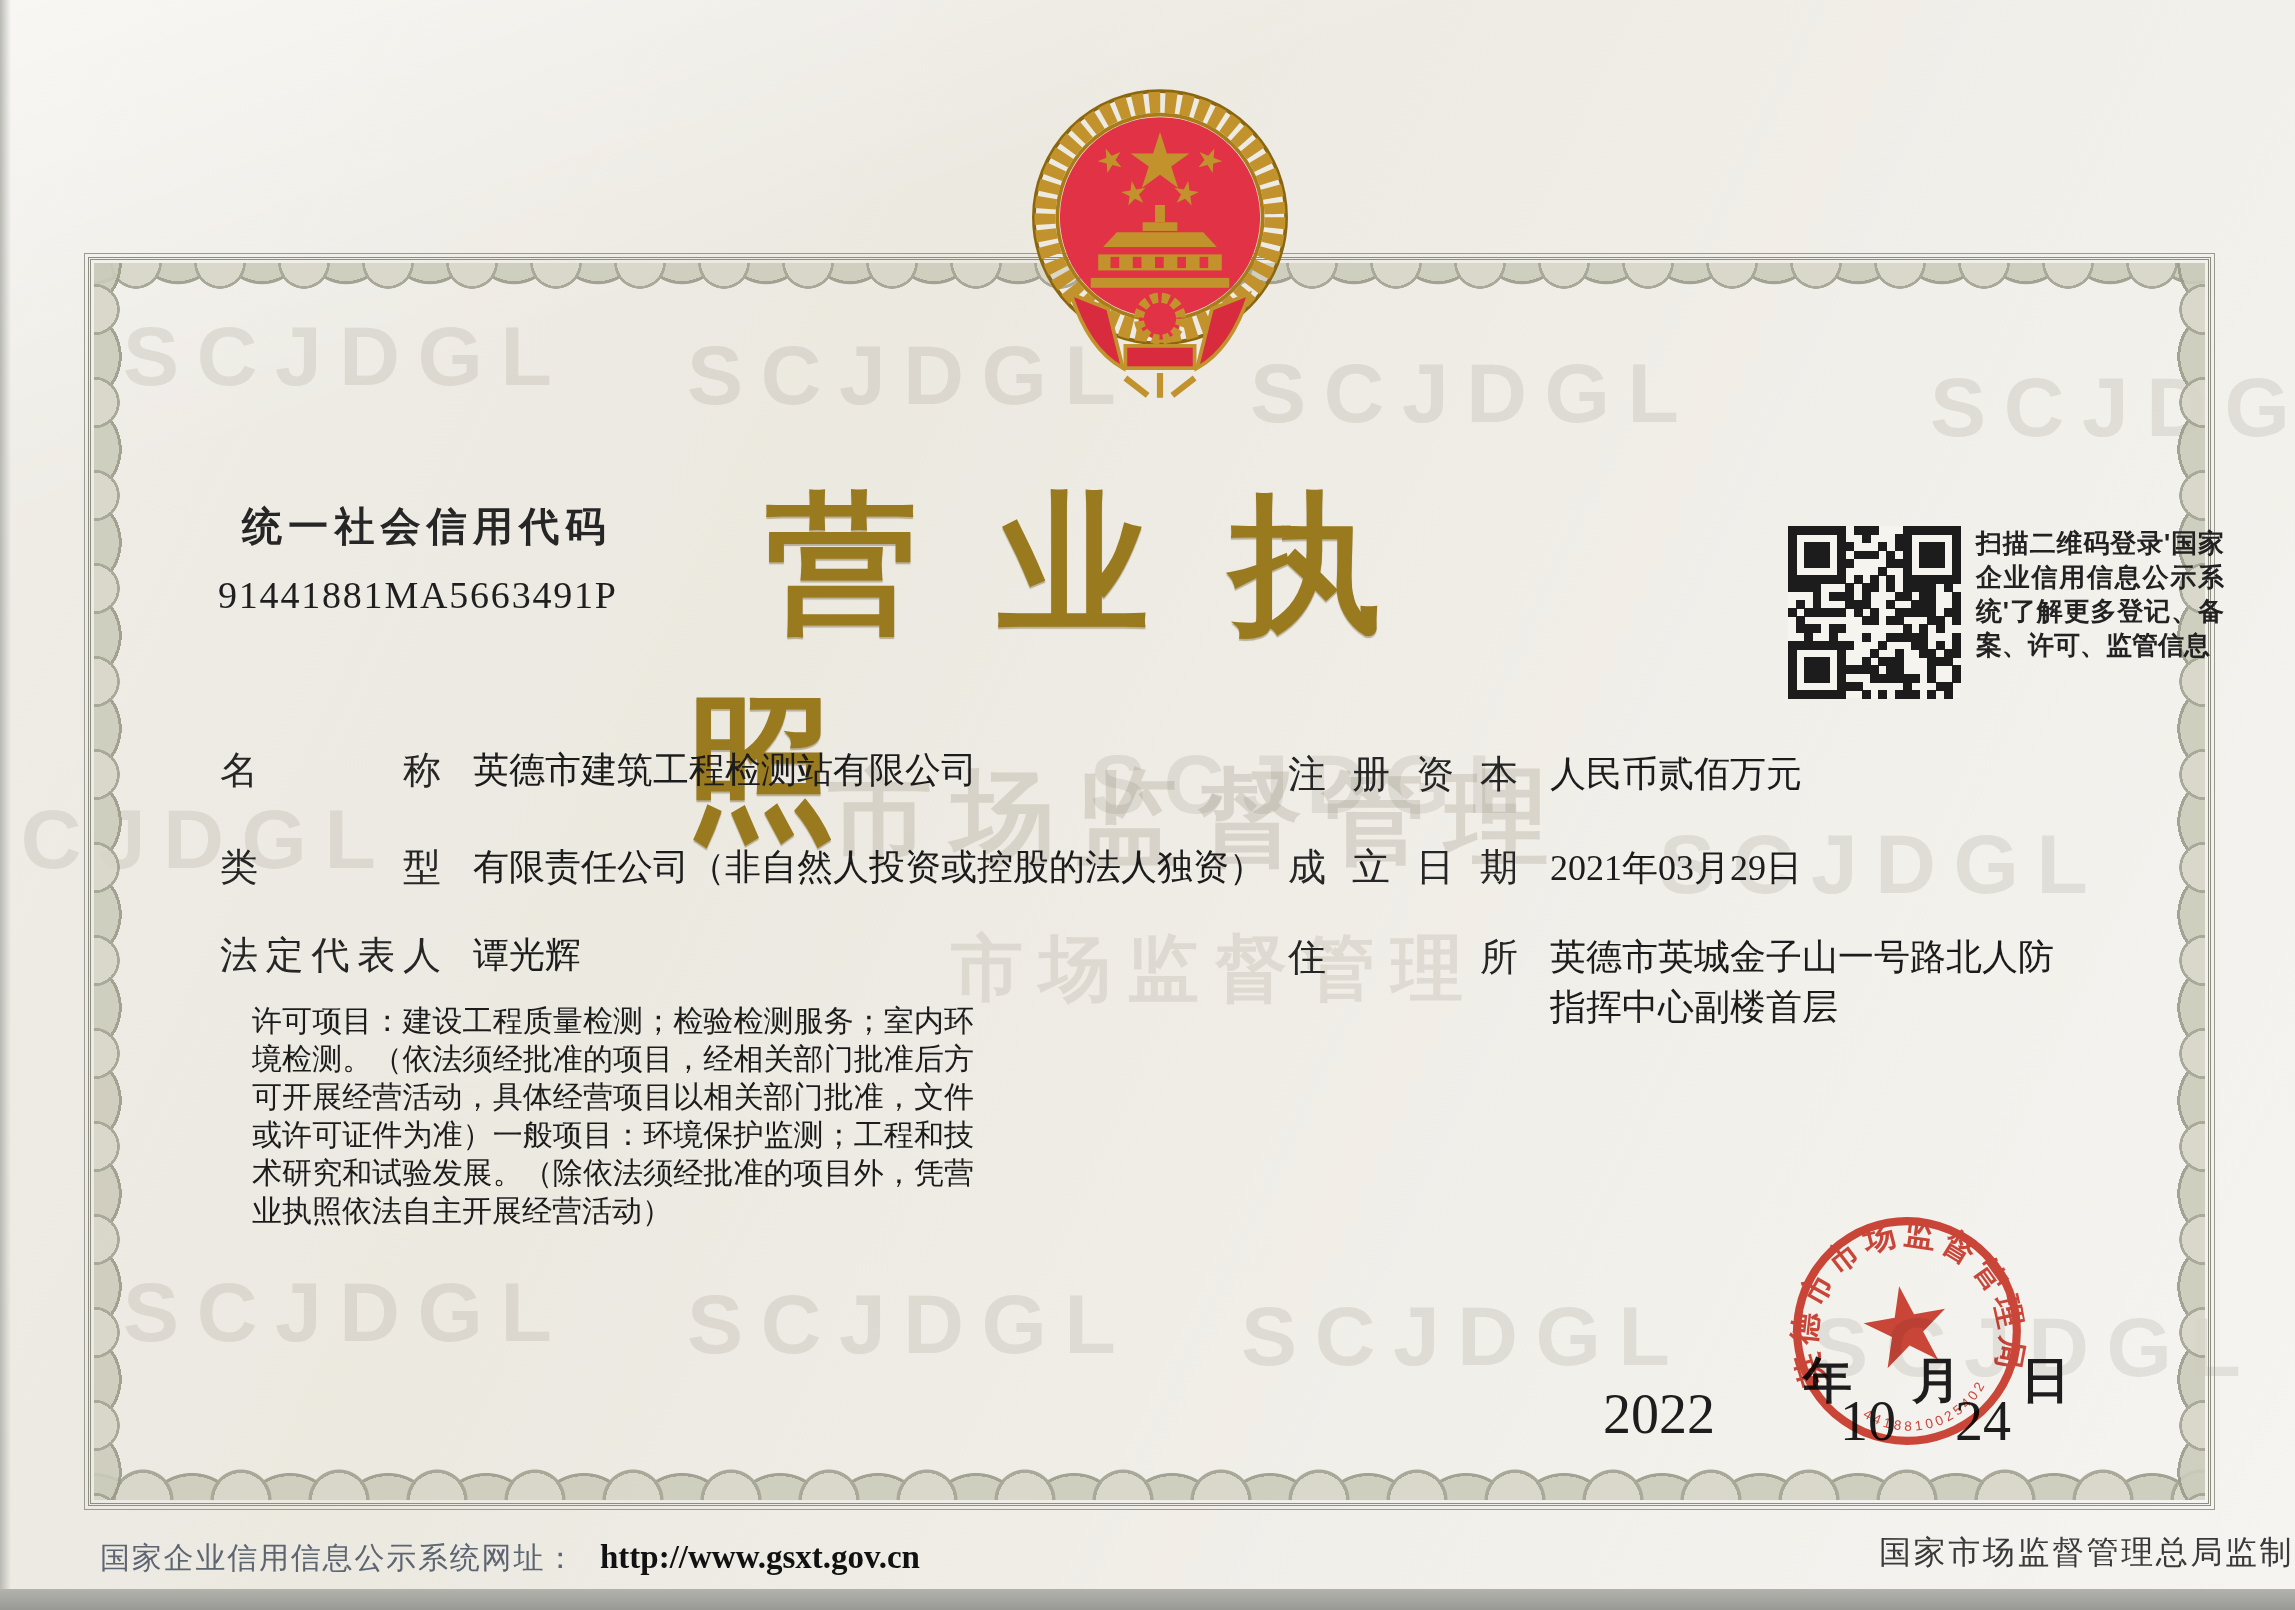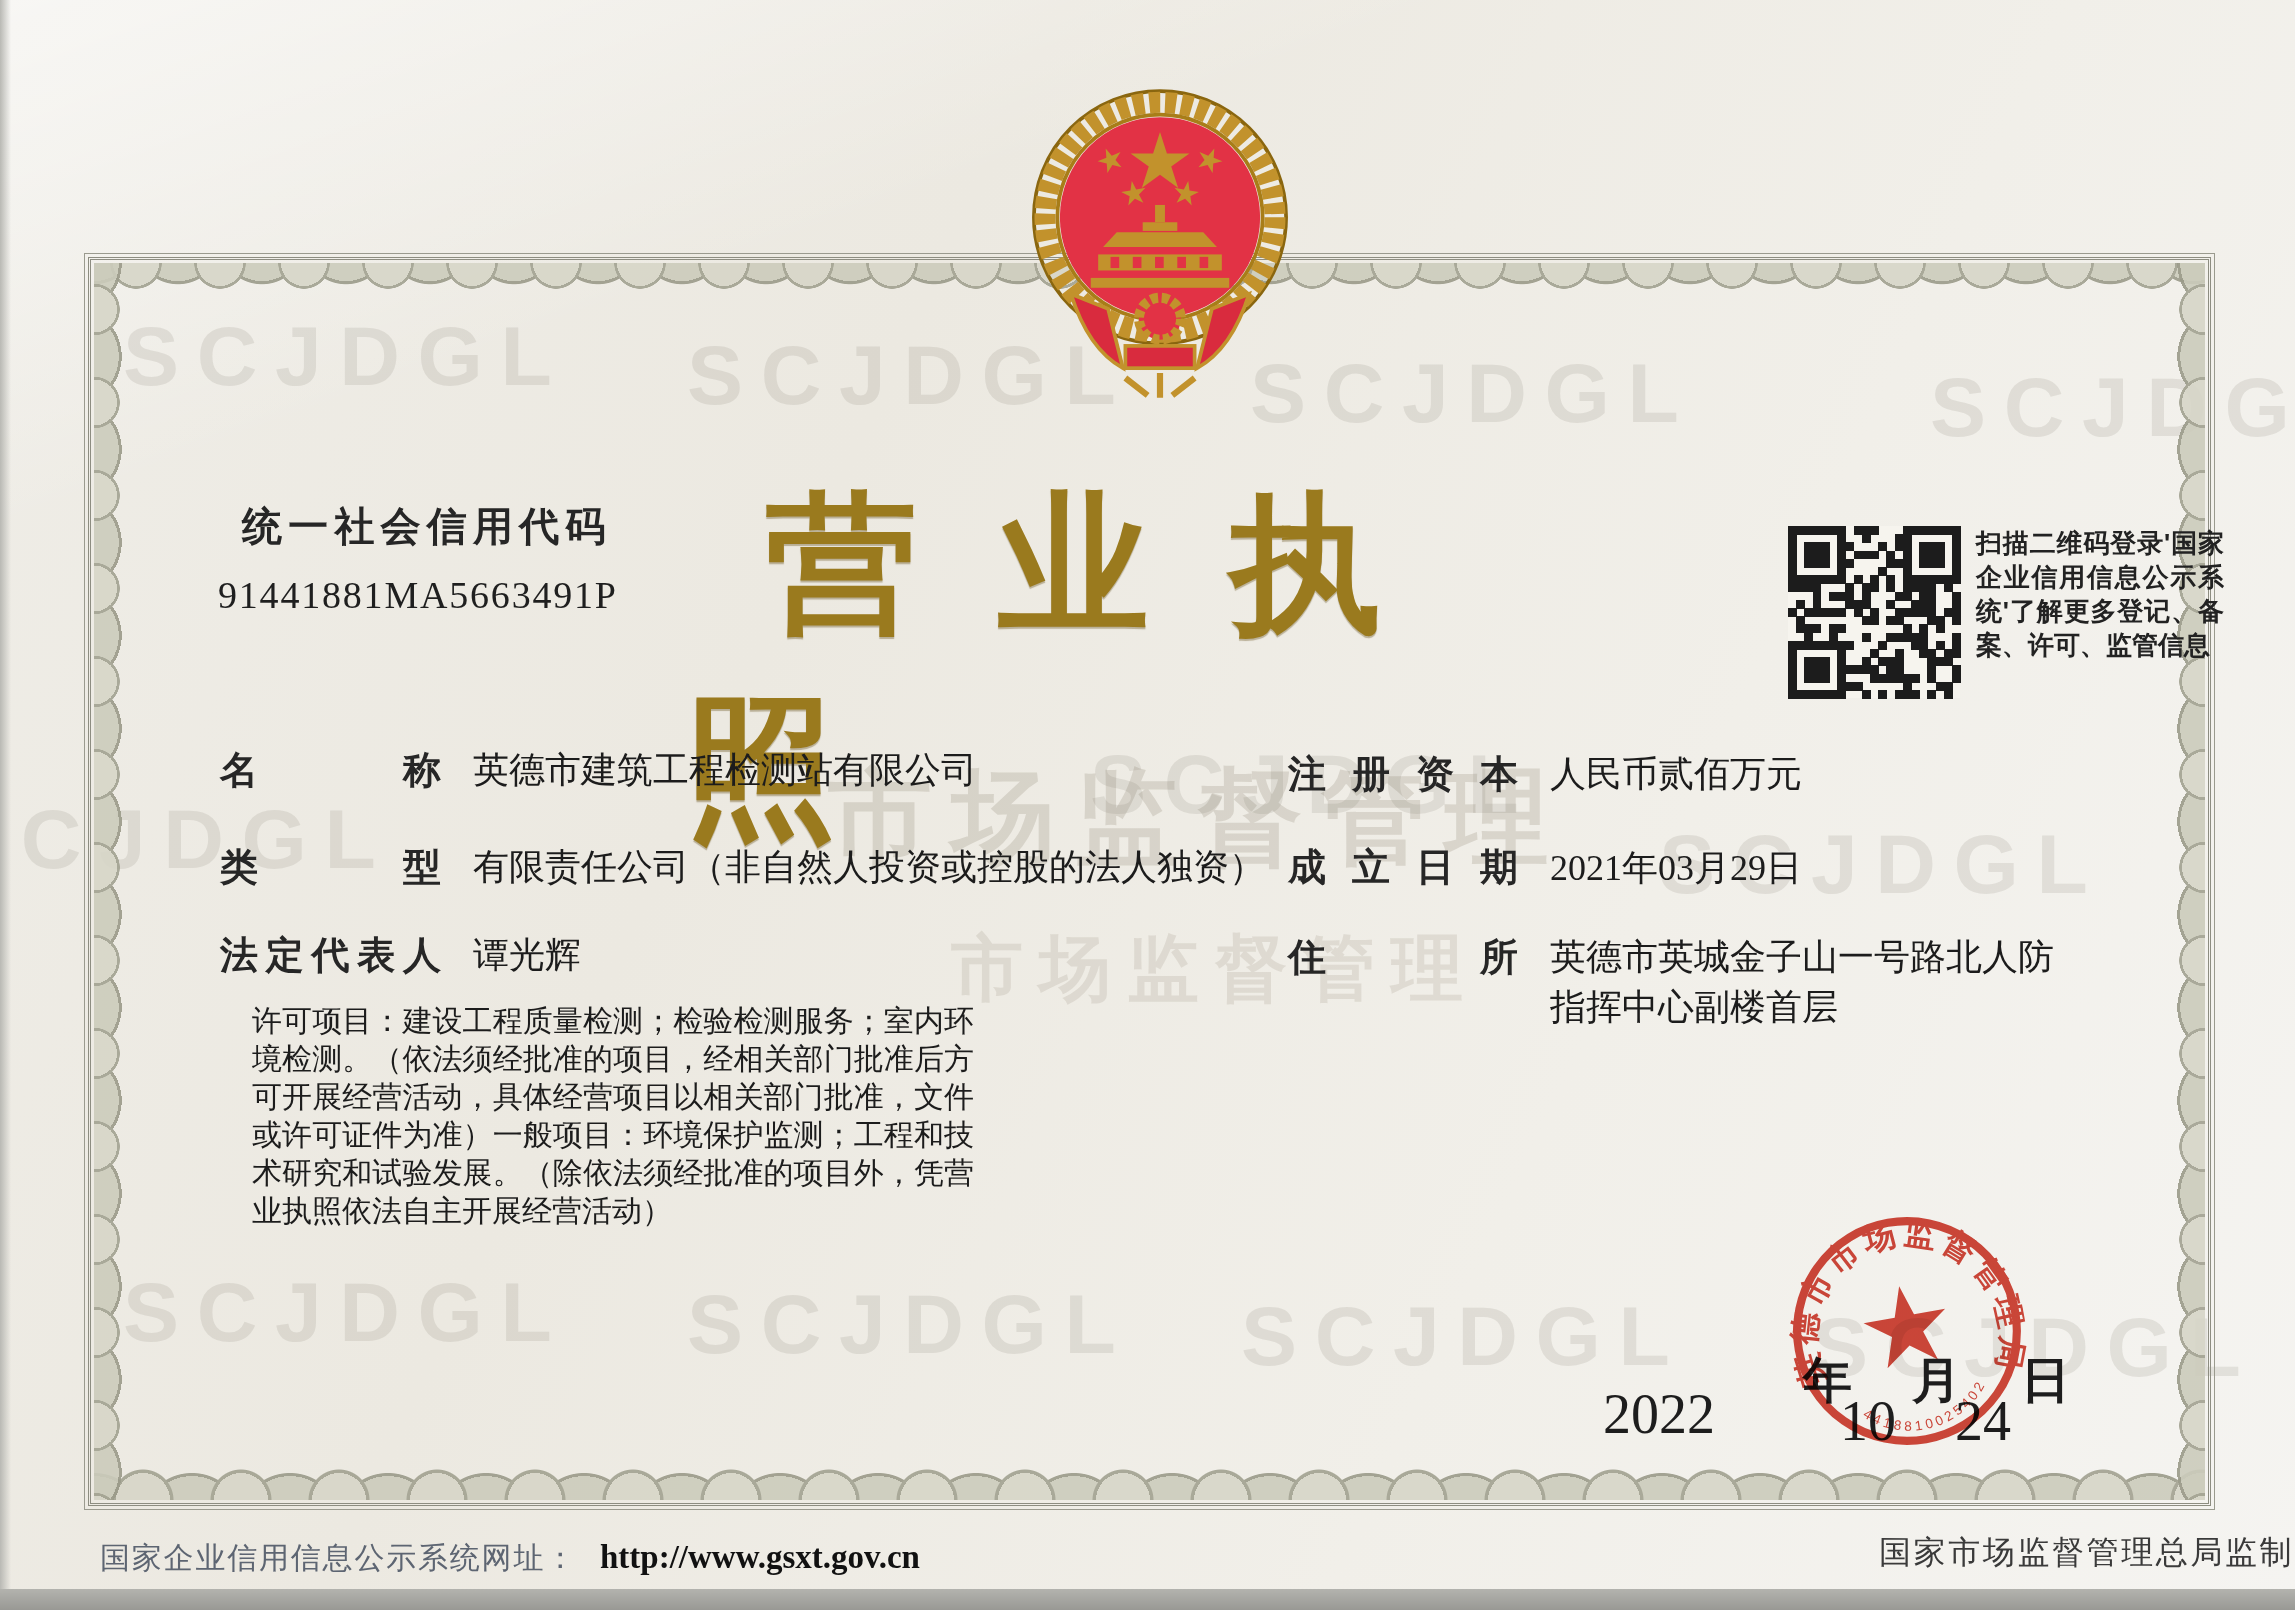--- a/index.html
+++ b/index.html
@@ -70,21 +70,21 @@
   }
   .qr-block{position:absolute;left:1788px;top:526px;z-index:3;display:flex;}
   .qr-code{position:relative;width:172px;height:172px;background:#f6f4ee;}
   .qr-code i{position:absolute;width:8.8px;height:8.8px;background:#1c1c1c;}
   .qr-caption{width:248px;margin-left:16px;font-weight:600;font-size:26px;
     line-height:34px;color:#222;text-align:justify;}
 
   
   .row{position:absolute;display:flex;z-index:3;}
   .flabel{
-    font-weight:bold;font-size:38px;color:#262626;flex:none;
+    font-weight:normal;font-size:38px;color:#262626;flex:none;
     text-align:justify;text-align-last:justify;
   }
   .flabel.w-left{width:221px;}
   .flabel.w-right{width:230px;}
   .fvalue{
     font-family:"Liberation Serif","DejaVu Serif",serif;
     font-size:36px;color:#1c1c1c;margin-left:32px;line-height:50px;
   }
   .fvalue.scope{font-size:30px;line-height:38px;width:722px;text-align:justify;margin-top:3.5px;}
   .fvalue.addr{width:538px;}

